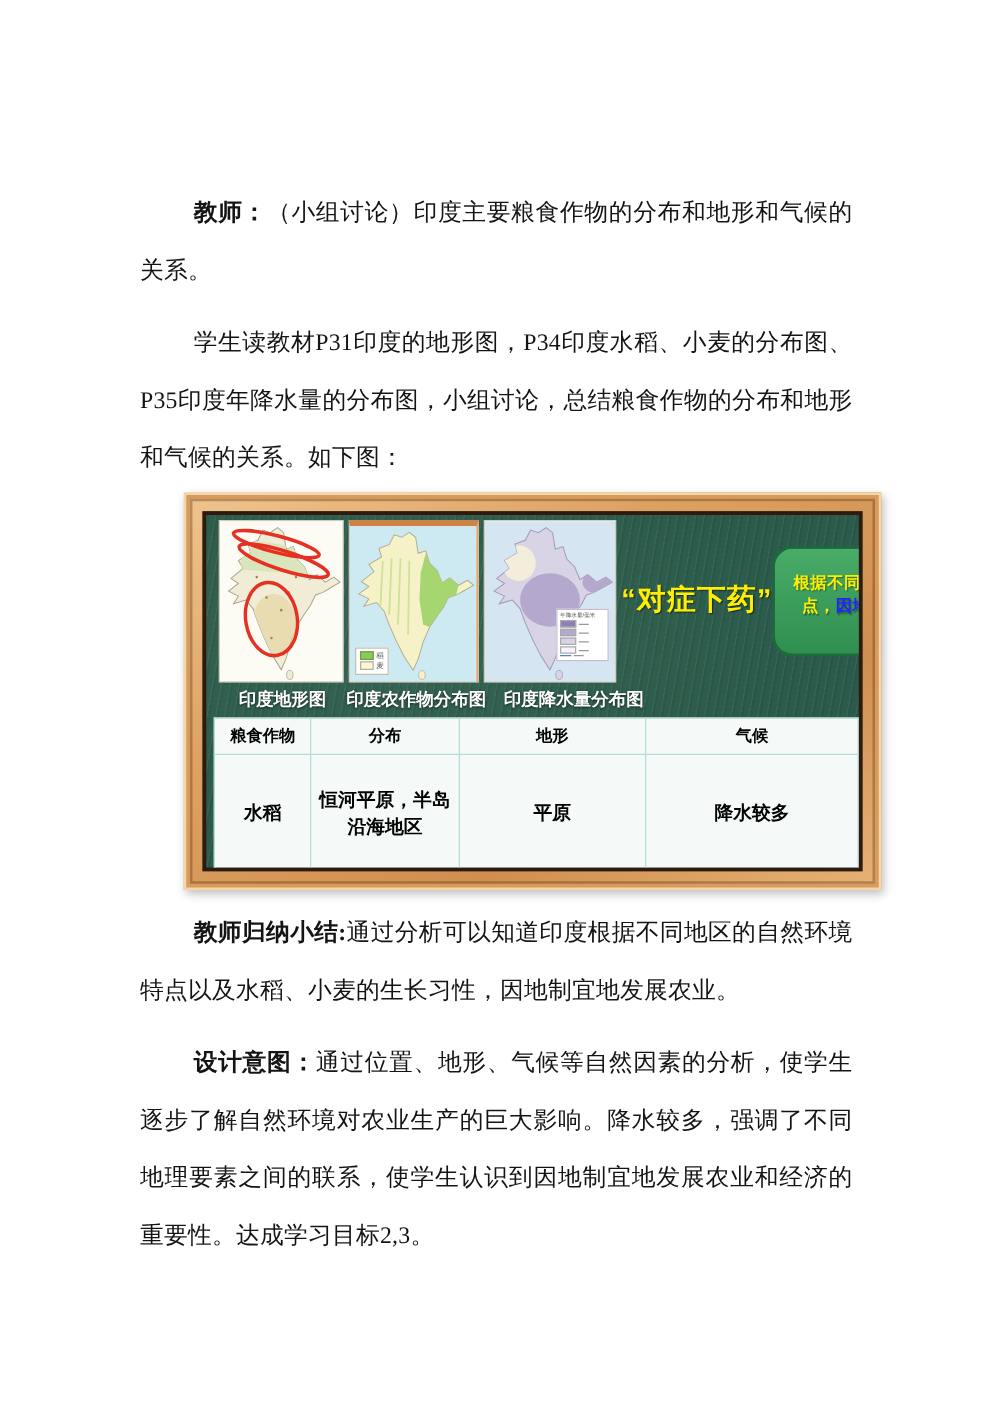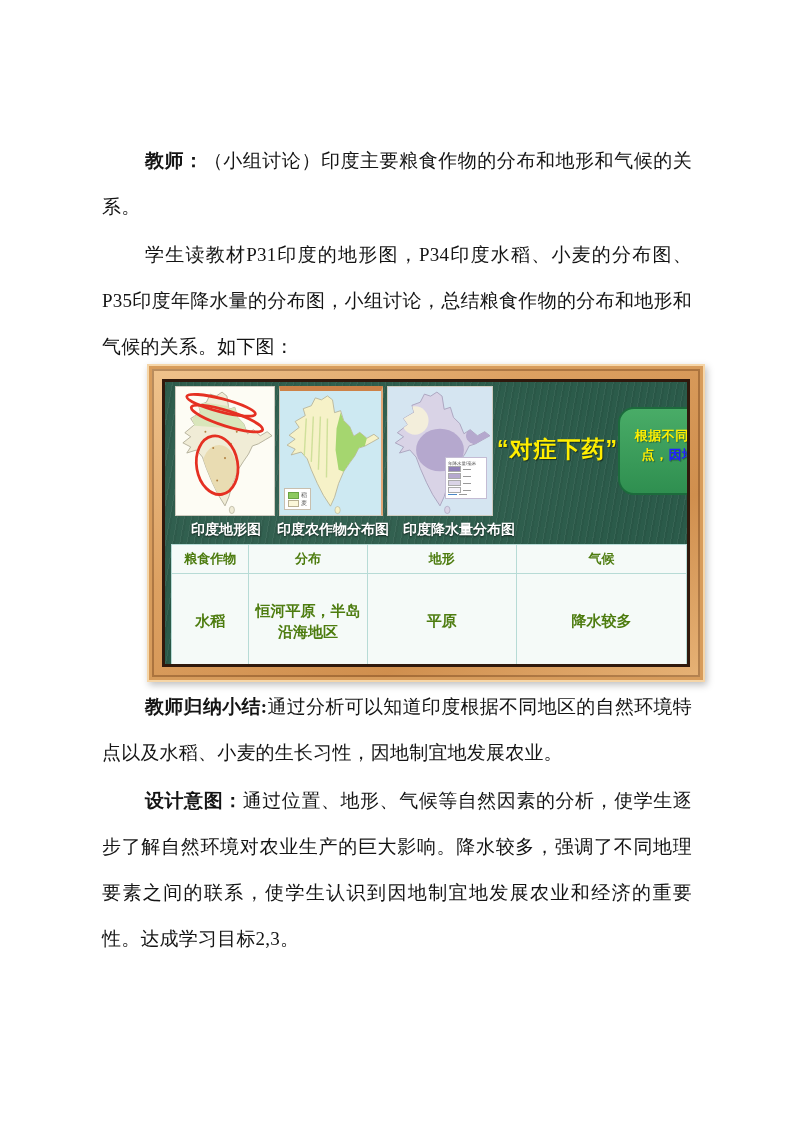--- a/index.html
+++ b/index.html
@@ -3,21 +3,21 @@
 <meta charset="utf-8">
 <style>
   html,body{margin:0;padding:0;}
   body{
     width:794px;height:1123px;background:#ffffff;
     font-family:"Liberation Serif","DejaVu Serif",serif;
     color:#141414;overflow:hidden;
   }
   .page{box-sizing:border-box;width:794px;height:1123px;padding:136px 100px 0 100px;}
   p.para{
-    margin:2px;font-size:19px;line-height:46px;text-align:justify;
+    margin:12px;font-size:19px;line-height:46px;text-align:justify;
     text-indent:43px;letter-spacing:0.2px;
   }
   p.para b{font-weight:bold;}
   .gap{margin-top:30px;}
   .gap2{margin-top:38px;}
 
   
   figure.board-figure{margin:-8px 0 0 47px;width:558px;}
   .frame{
     box-sizing:border-box;width:558px;height:318px;padding:15px;
@@ -76,21 +76,21 @@
   .map-label{flex:0 0 auto;text-align:center;white-space:nowrap;}
   .ml1{width:102px;}
   .ml2{width:110px;}
   .ml3{width:116px;padding-left:14px;}
 
   table.board-table{
     table-layout:fixed;border-collapse:collapse;
     margin-left:-4px;width:calc(100% + 14px);height:124px;
     background:#f5faf8;
     font-family:"Liberation Sans","DejaVu Sans",sans-serif;
-    font-weight:bold;color:#4d7c0f;
+    font-weight:bold;color:#000000;
   }
   table.board-table th, table.board-table td{
     border:1.6px solid #b7dbd6;text-align:center;vertical-align:middle;
     padding:0 4px;
   }
   table.board-table th{font-size:13px;height:28px;font-weight:bold;}
   table.board-table td{font-size:15px;line-height:21px;}
   tr.row1{height:54px;}
   tr.row2{height:42px;}
 

